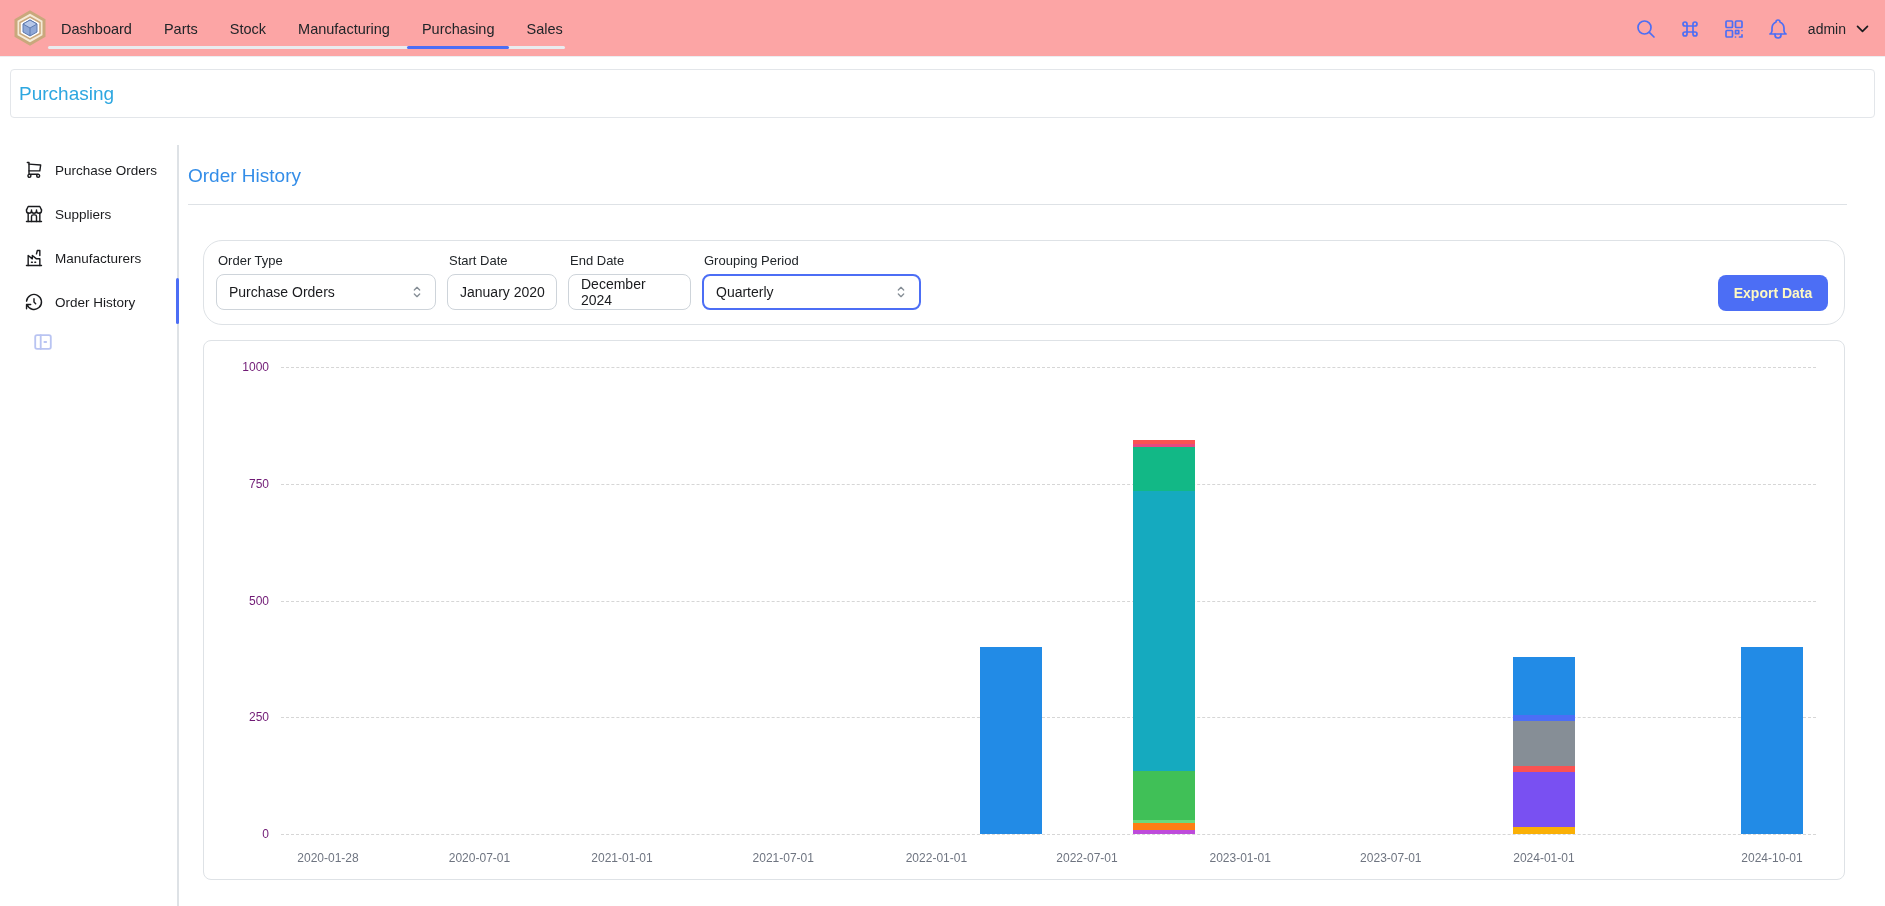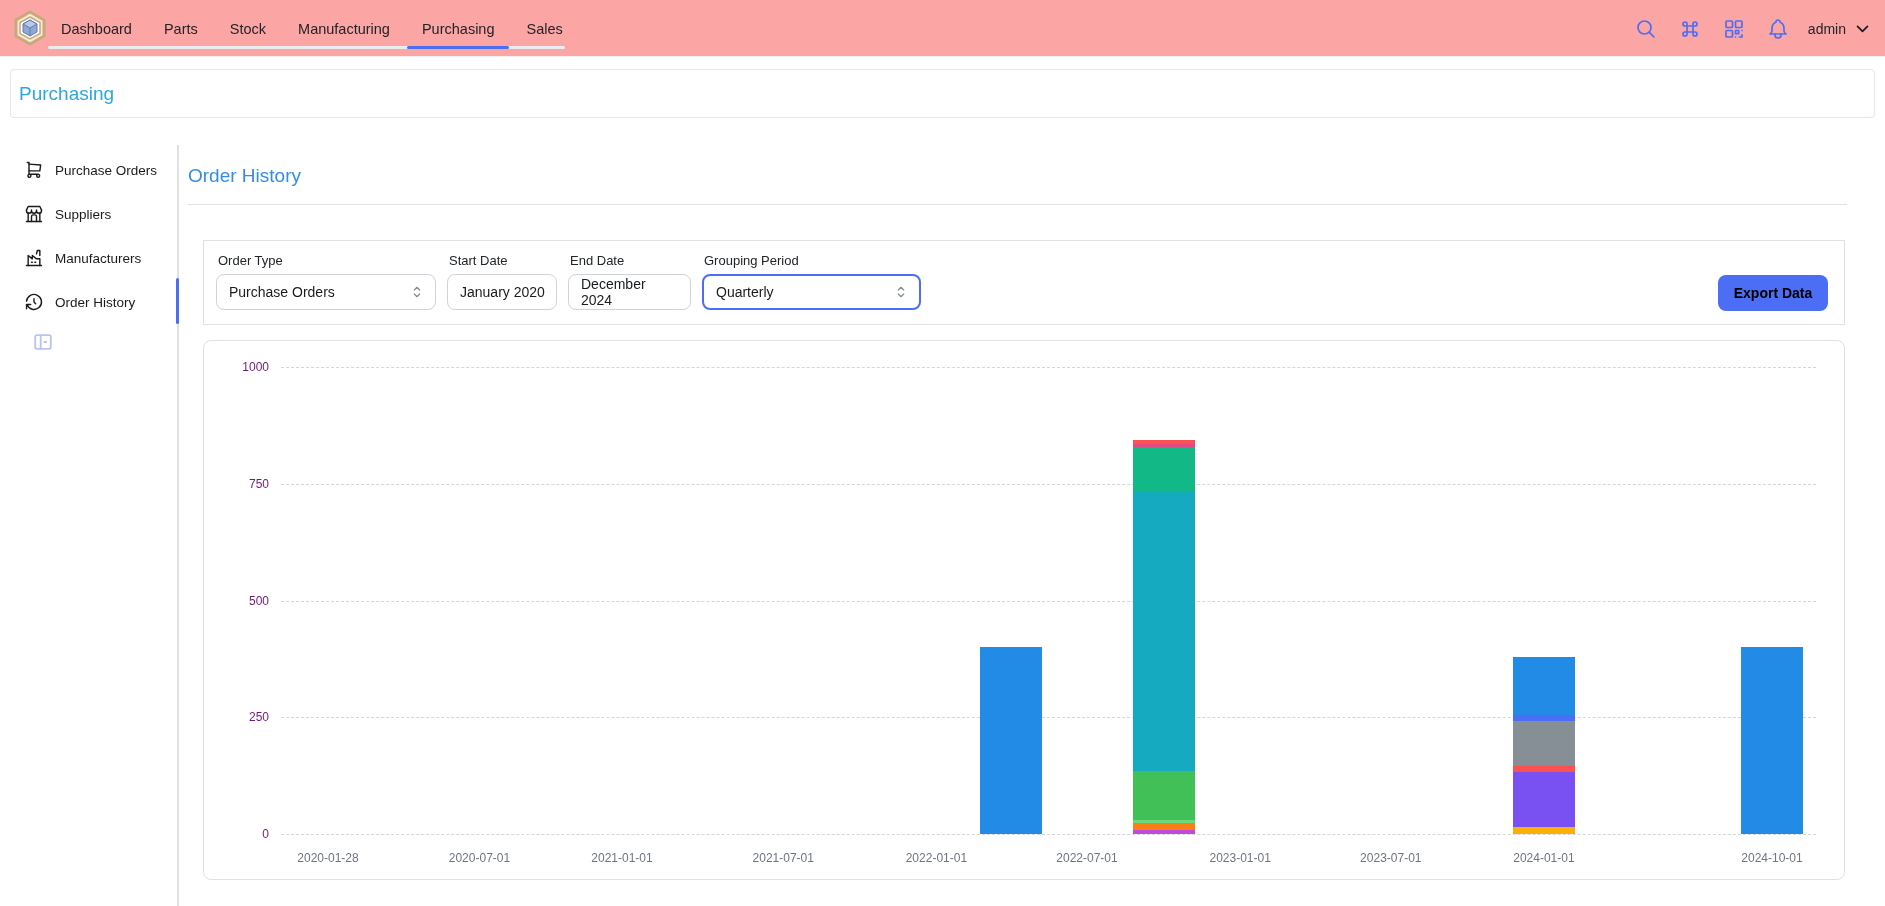--- a/index.html
+++ b/index.html
@@ -39,31 +39,31 @@
     padding-left:14px; font-size:13.5px; color:#1a1b1e; cursor:pointer; border-radius:4px; }
   .collapse-btn { background:none; border:none; cursor:pointer; margin:2px 0 0 22px;
     width:24px; height:24px; display:flex; align-items:center; }
 
   
   .content-heading { position:absolute; left:188px; top:165px; font-size:19px;
     font-weight:400; color:#338de8; }
   .content-hr { position:absolute; left:188px; top:204px; width:1659px; height:1px; background:#dee2e6; }
 
   .filter-card { position:absolute; left:203px; top:240px; width:1642px; height:85px;
-    background:#fff; border:1px solid #dee2e6; border-radius:0; padding:12px 16px 0 12px; }
+    background:#fff; border:1px solid #dee2e6; border-radius:19px; padding:12px 16px 0 12px; }
   .filter-row { display:flex; gap:11px; }
   .field { display:flex; flex-direction:column; }
   .field-label { font-size:13px; color:#212529; margin-bottom:6px; margin-left:2px; }
   .control { height:36px; border:1px solid #ced4da; border-radius:8px; background:#fff;
     display:flex; align-items:center; justify-content:space-between;
     padding:0 10px 0 12px; font-size:14px; color:#1a1b1e; cursor:pointer; }
   .control.select-focused { border:2px solid #4c6ef5; }
   .w-ordertype { width:220px; } .w-start { width:110px; } .w-end { width:123px; } .w-group { width:219px; }
   .export-btn { position:absolute; right:16px; top:34px; width:110px; height:36px;
-    background:#4c6ef5; color:#000000; font-size:14px; font-weight:600;
+    background:#4c6ef5; color:#fef9c3; font-size:14px; font-weight:600;
     border:none; border-radius:8px; cursor:pointer; font-family:inherit; }
 
   .chart-card { position:absolute; left:203px; top:340px; width:1642px; height:540px;
     background:#fff; border:1px solid #dee2e6; border-radius:8px; overflow:hidden; }
   .gridline { position:absolute; height:0; border-top:1px dashed #d6d6d6; }
   .y-tick { position:absolute; width:60px; text-align:right; font-size:12px; color:#701a75; }
   .x-tick { position:absolute; width:90px; text-align:center; font-size:12px; color:#6e7480; }
   .bar-seg { position:absolute; }
 </style>
 </head>

